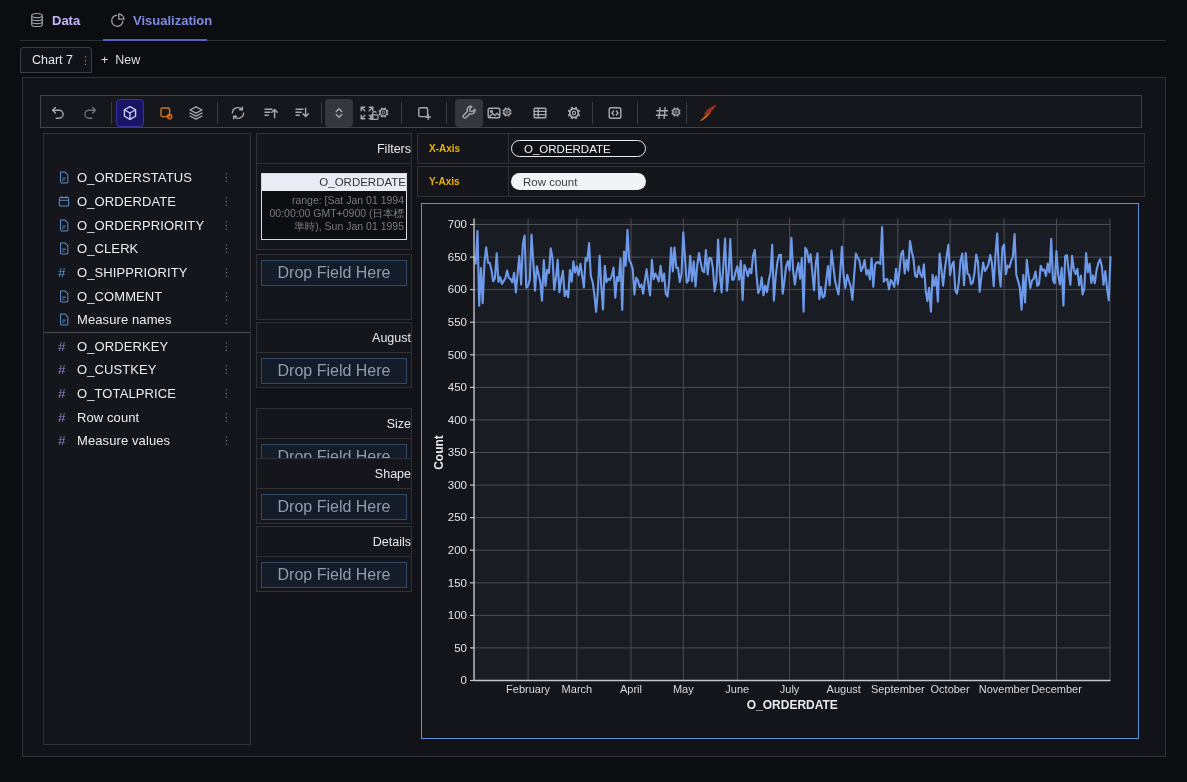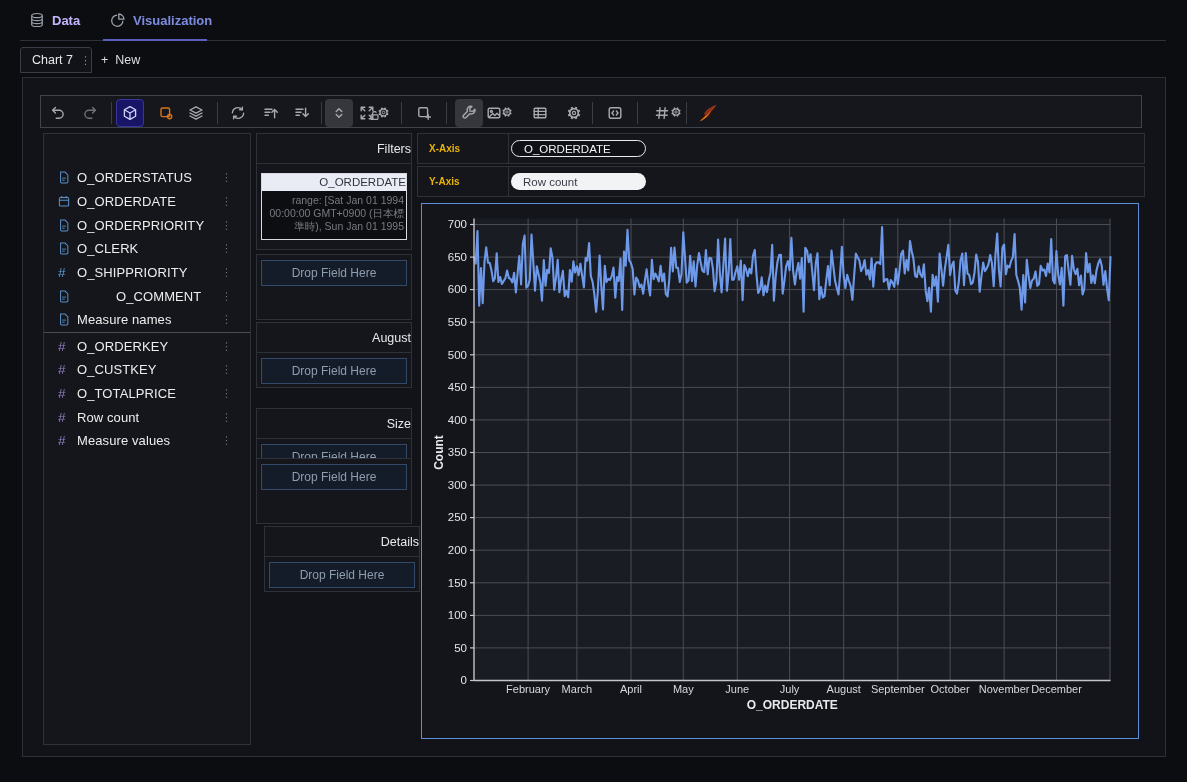--- a/index.html
+++ b/index.html
@@ -44,21 +44,21 @@
   .frow .fico { width:13px; margin-left:14px; display:flex; }
   .frow .ftxt { margin-left:6px; color:#eceded; font-size:13px; letter-spacing:0.1px; }
   .frow .fdots { position:absolute; right:18px; color:#6f7278; font-size:11px; letter-spacing:0; }
   #flsep { left:0; width:100%; height:1px; background:#4a4d55; }
 
   
   .sect { left:233px; width:156px; background:#15161c; border:1px solid #2e3138;text-align:right; }
   .sect .shead { height:30px; line-height:30px; padding-left:9px; color:#e8e9eb;
     font-size:12.5px; border-bottom:1px solid #2e3138; }
   .dropbox { margin:5px 4px 0 4px; height:26px; background:#141c2a; border:1px solid #324a68;
-    display:flex; align-items:center; justify-content:center; color:#8e9dae; font-size:12px; }
+    display:flex; align-items:center; justify-content:center; color:#8e9dae; font-size:16px; }
   
   #fcard { position:absolute; left:4px; top:38.5px; width:146px; border:1px solid #d8dae2; }
   #fcard .fchead { background:#e9ebf5; color:#31343c; font-size:11.5px; height:17px;
     line-height:17px; padding-left:5px; }
   #fcard .fcbody { background:#0d0e11; color:#777b83; font-size:10.5px; line-height:13.4px;
     padding:3px 2px 5px 5px; white-space:nowrap; overflow:hidden; }
 
   
   .axrow { left:394px; width:728px; height:31px; background:#15161c; border:1px solid #2e3138; }
   .axrow .axlab { position:absolute; left:11px; top:0; height:100%; display:flex; align-items:center;
@@ -293,21 +293,21 @@
           <span class="ftxt">O_CLERK</span>
           <span class="fdots">⋮</span>
         </div>
         <div class="frow" style="top:126.4px;">
           <span class="fico">
             <span style="color:#5f9fd8;font-size:13.5px;line-height:13px;">#</span>
           </span>
           <span class="ftxt">O_SHIPPRIORITY</span>
           <span class="fdots">⋮</span>
         </div>
-        <div class="frow" style="top:150.1px;gap:39px;">
+        <div class="frow" style="top:150.1px;">
           <span class="fico">
             <svg width="12" height="13" viewBox="0 0 14 15">
               <path d="M3 1.2 h5.2 L11.5 4.5 v8.2 a1.2 1.2 0 0 1-1.2 1.2 H4.2 A1.2 1.2 0 0 1 3 12.7 Z" fill="none" stroke="#5c90c6" stroke-width="1.2"></path>
               <path d="M4.8 8.2 h4.6 M4.8 10.6 h3" stroke="#5c90c6" stroke-width="1"></path>
             </svg>
           </span>
           <span class="ftxt">O_COMMENT</span>
           <span class="fdots">⋮</span>
         </div>
         <div class="frow" style="top:173.8px;">
@@ -370,23 +370,24 @@
       </div>
 <div class="abs sect" style="top:244px;height:66px;">
 <div class="shead">August</div>
         <div class="dropbox">Drop Field Here</div>
       </div>
 <div class="abs sect" style="top:330px;height:66px;">
 <div class="shead">Size</div>
         <div class="dropbox">Drop Field Here</div>
       </div>
 <div class="abs sect" style="top:380px;height:66px;">
+<div class="shead">Shape</div>
         <div class="dropbox">Drop Field Here</div>
       </div>
-<div class="abs sect" style="top:448px;height:66px;margin-left:8px;">
+<div class="abs sect" style="top:448px;height:66px;">
 <div class="shead">Details</div>
         <div class="dropbox">Drop Field Here</div>
       </div>
 
     <div class="abs axrow" style="top:55px;">
       <div class="axlab">X-Axis</div>
         <div class="axdiv"></div>
       <div class="pill dark">O_ORDERDATE</div>
     </div>
     <div class="abs axrow" style="top:88px;">

